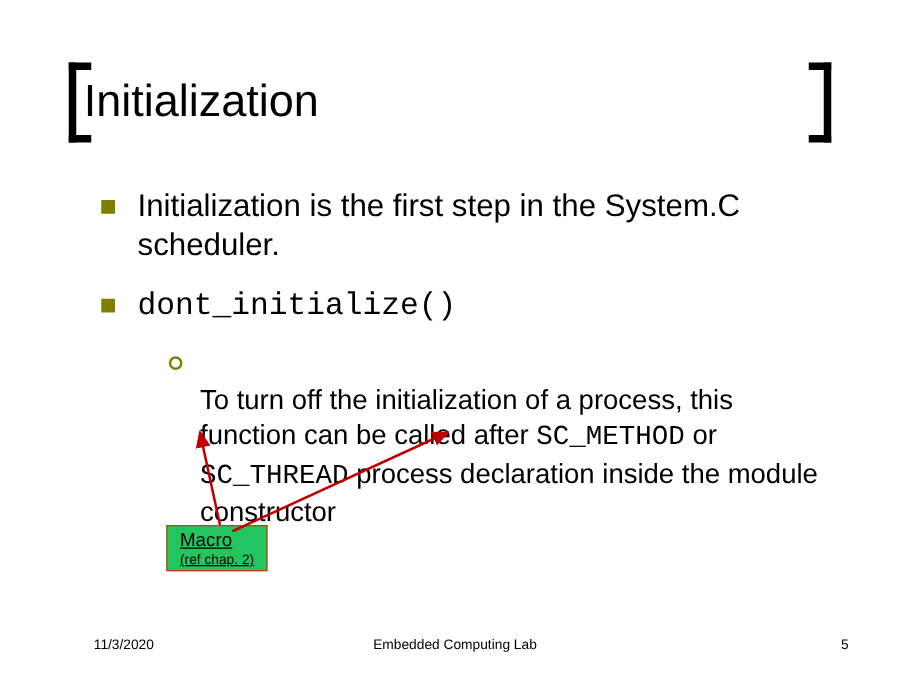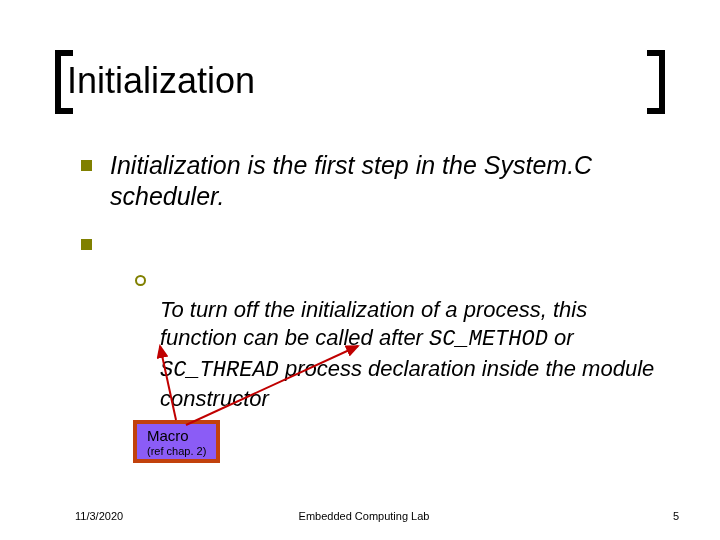--- a/index.html
+++ b/index.html
@@ -34,21 +34,20 @@
     width: 18px;
     height: 64px;
     border-top: 6px solid #000;
     border-bottom: 6px solid #000;
   }
   .bracket-left { left: 0; border-left: 6px solid #000; }
   .bracket-right { right: 0; border-right: 6px solid #000; }
 
   .body {
     padding-left: 26px;
-    font-style: italic;
   }
   .bullet-row {
     display: flex;
     align-items: flex-start;
     margin-bottom: 16px;
   }
   .sq-bullet {
     width: 11px;
     height: 11px;
     background: #808000;
@@ -81,23 +80,24 @@
     font-size: 22px;
     color: #000;
     line-height: 1.3;
     position: relative;
     margin-top: 30px;
   }
   .macro-box {
     position: absolute;
     left: 133px;
     top: 420px;
-    border: 4px solid #c2410c;
-    background: #8b5cf6;
+    border: 1px solid #c2410c;
+    background: #22c55e;
     padding: 3px 10px 2px 10px;
+    text-decoration: underline;
   }
   .macro-label { font-size: 15px; color: #000; }
   .macro-subnote { font-size: 11px; color: #000; margin-top: 1px; }
 
   
   .arrow {
     position: absolute;
     pointer-events: none;
   }
   .footer {
@@ -126,20 +126,21 @@
 
   <div class="body">
 
     <div class="bullet-row">
       <div class="sq-bullet"></div>
       <div class="bullet-text">Initialization is the first step in the System.C scheduler.</div>
     </div>
 
     <div class="bullet-row">
       <div class="sq-bullet"></div>
+      <div class="bullet-text mono">dont_initialize()</div>
     </div>
 
     <div class="sub-row">
       <div class="ring-bullet"></div>
       <div class="sub-text">
         <span>To turn off the initialization of a process, this function can be called after</span>
         <span class="mono">SC_METHOD</span><span> or </span><span class="mono">SC_THREAD</span><span> process declaration inside the module constructor</span>
       </div>
     </div>
 

